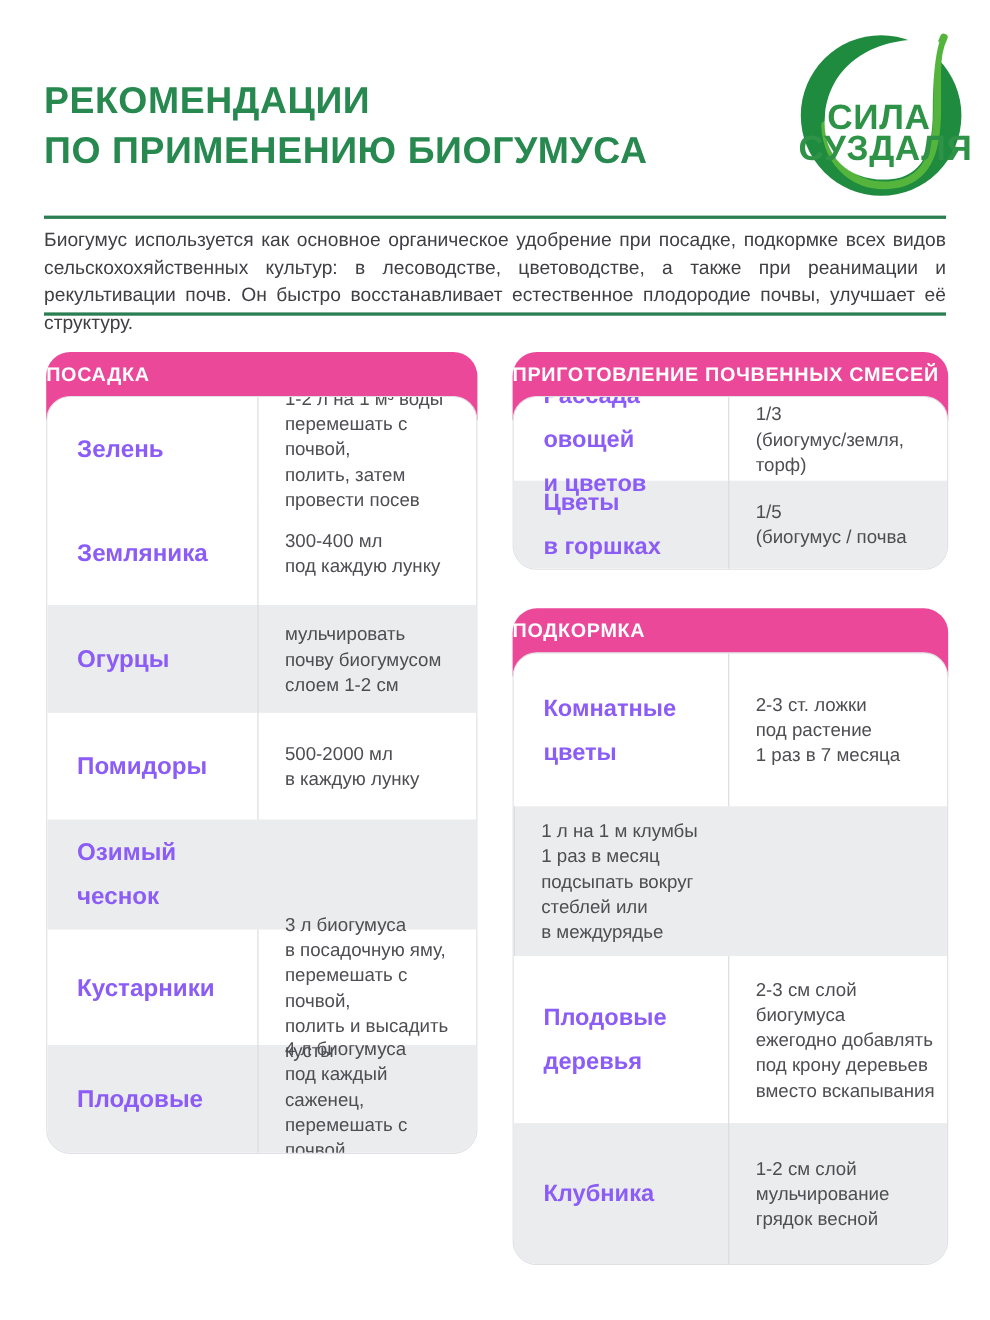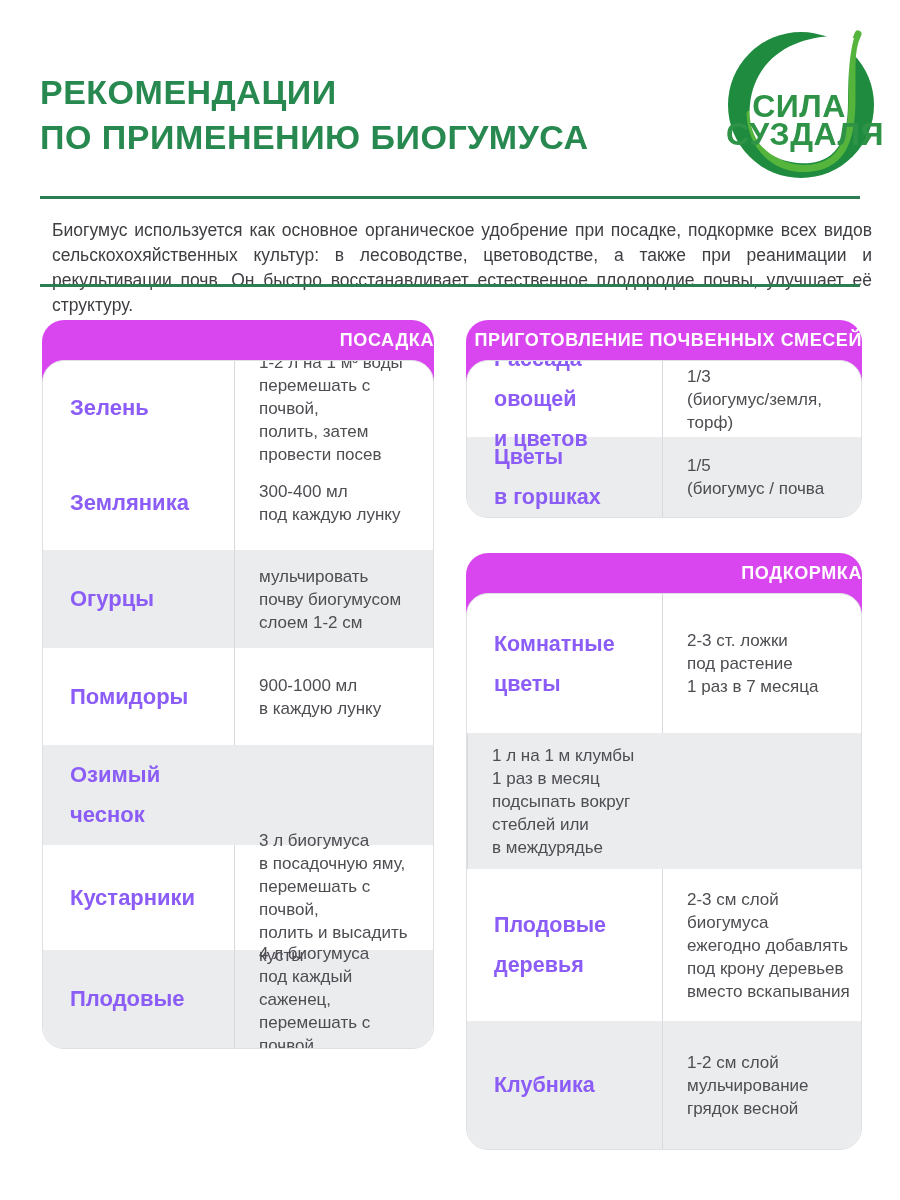--- a/index.html
+++ b/index.html
@@ -52,38 +52,38 @@
     background: #2A7E52;
   }
   .rule-top { top: 196px; }
   .rule-bottom { top: 284px; }
 
   .intro {
     position: absolute;
     left: 40px;
     top: 206px;
     width: 820px;
-    margin: 12px;
+    margin: 0;
     font-size: 17.5px;
     line-height: 25px;
     color: #3E3E43;
     text-align: justify;
   }
 
   
   .table { position: absolute; }
   .t-header {
     height: 62px;
     box-sizing: border-box;
     padding-bottom: 22px;
     border-radius: 22px 22px 0 0;
-    background: #d946ef;
+    background: #ec4899;
     display: flex;
     align-items: center;
-    justify-content: flex-end;
+    justify-content: flex-start;
   }
   .t-header span {
     color: #ffffff;
     font-weight: bold;
     font-size: 18px;
     letter-spacing: 0.6px;
   }
   .t-body {
     position: relative;
     margin-top: -22px;
@@ -175,21 +175,21 @@
 под каждую лунку</div>
       </div>
       <div class="t-row alt" style="height:98px">
         <div class="cell label">Огурцы</div>
         <div class="cell value">мульчировать
 почву биогумусом
 слоем 1-2 см</div>
       </div>
       <div class="t-row" style="height:97px">
         <div class="cell label">Помидоры</div>
-        <div class="cell value">900-1000 мл
+        <div class="cell value">500-2000 мл
 в каждую лунку</div>
       </div>
       <div class="t-row alt" style="height:100px">
         <div class="cell label">Озимый
 чеснок</div>
       </div>
       <div class="t-row" style="height:105px">
         <div class="cell label">Кустарники</div>
         <div class="cell value">3 л биогумуса
 в посадочную яму,

